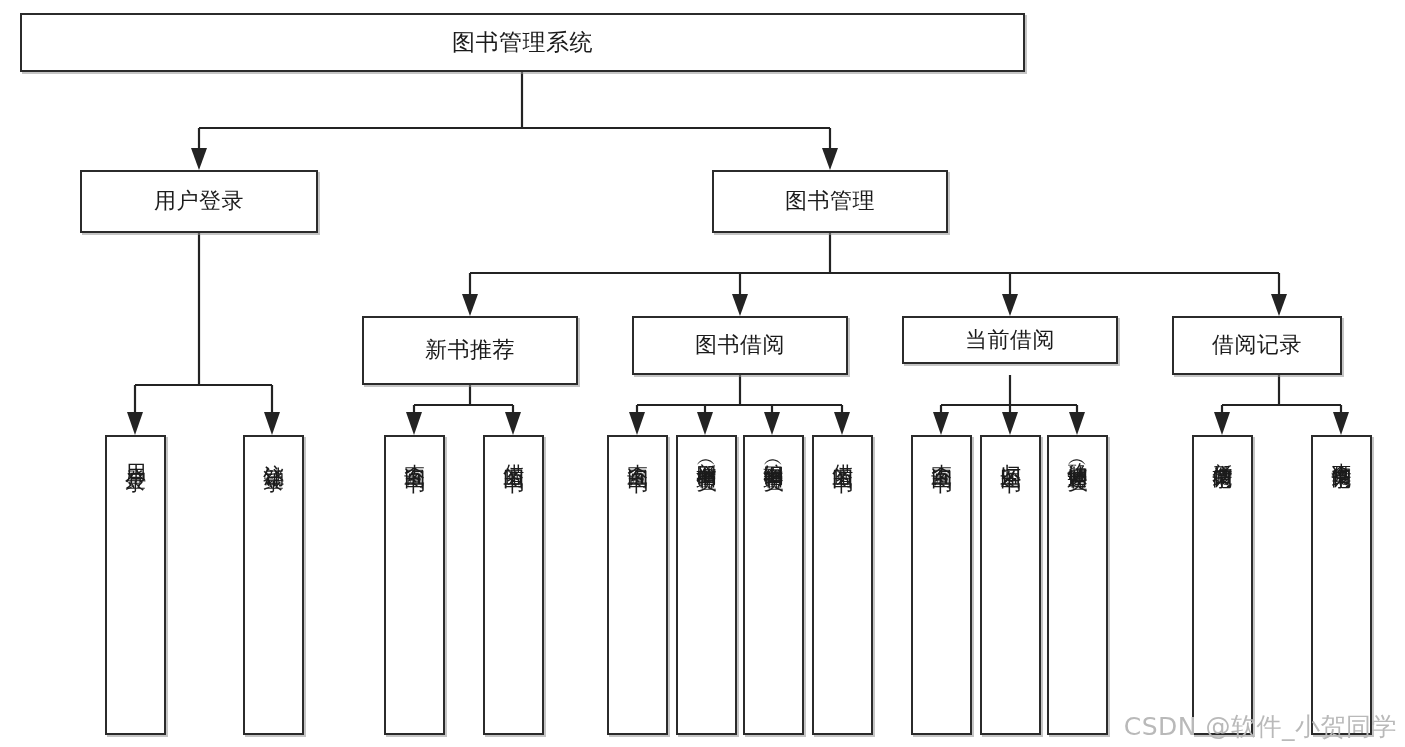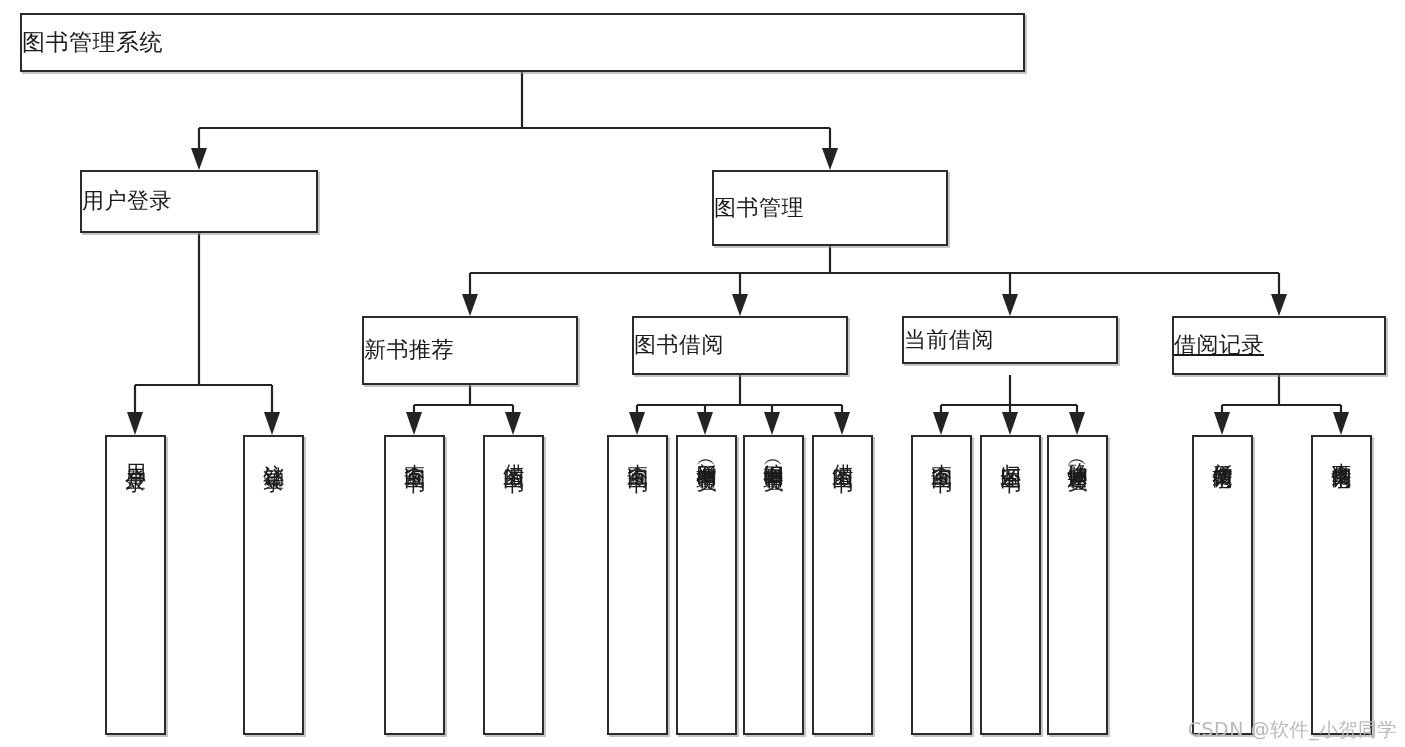--- a/index.html
+++ b/index.html
@@ -38,21 +38,21 @@
   }
   
   .node {
     position: absolute;
     box-sizing: border-box;
     background: #ffffff;
     border: 2.4px solid #2b2b2b;
     box-shadow: 2px 2px 0 0 rgba(150,150,150,0.55);
     display: flex;
     align-items: center;
-    justify-content: flex-start;
+    justify-content: center;
     text-align: center;
   }
   .node .label {
     font-size: 22px;
     line-height: 1.12;
     letter-spacing: 0.5px;
     color: #1b1b1b;
     white-space: nowrap;
   }
   .node.root .label { font-size: 23px; }
@@ -75,21 +75,21 @@
   .node.leaf.tall .label {
     font-size: 20px;
     letter-spacing: 1.5px;
   }
 
   
   #watermark {
     position: absolute;
     right: 8px;
     bottom: 4px;
-    font-size: 19px;
+    font-size: 25px;
     color: #b9b9b9;
     letter-spacing: 0.5px;
     white-space: nowrap;
     user-select: none;
   }
 </style>
 </head>
 <body>
 
 <div id="canvas">
@@ -157,37 +157,37 @@
   </svg>
 
   <div class="node root" style="left:20px; top:13px; width:1005px; height:59px;">
     <span class="label">图书管理系统</span>
   </div>
 
   <div class="node branch" style="left:80px; top:170px; width:238px; height:63px;">
     <span class="label">用户登录</span>
   </div>
 
-  <div class="node branch" style="left:712px; top:170px; width:236px; height:76px;">
+  <div class="node branch" style="left:712px; top:170px; width:236px; height:63px;">
     <span class="label">图书管理</span>
   </div>
 
   <div class="node branch" style="left:362px; top:316px; width:216px; height:69px;">
     <span class="label">新书推荐</span>
   </div>
 
   <div class="node branch" style="left:632px; top:316px; width:216px; height:59px;">
     <span class="label">图书借阅</span>
   </div>
 
   <div class="node branch" style="left:902px; top:316px; width:216px; height:48px;">
     <span class="label">当前借阅</span>
   </div>
 
-  <div class="node branch" style="left:1172px; top:316px; width:214px; height:59px;text-decoration:underline;">
+  <div class="node branch" style="left:1172px; top:316px; width:170px; height:59px;">
     <span class="label">借阅记录</span>
   </div>
 
   <div class="node leaf" style="left:105px; top:435px; width:61px; height:300px;">
     <span class="label">用户登录</span>
   </div>
 
   <div class="node leaf" style="left:243px; top:435px; width:61px; height:300px;">
     <span class="label">注销登录</span>
   </div>

